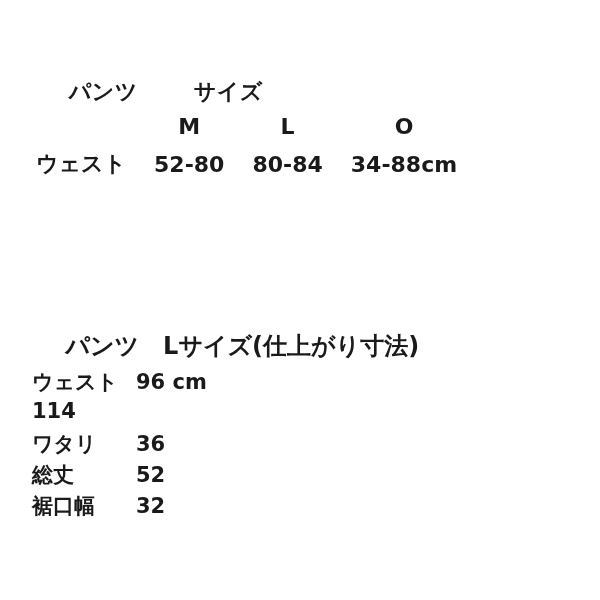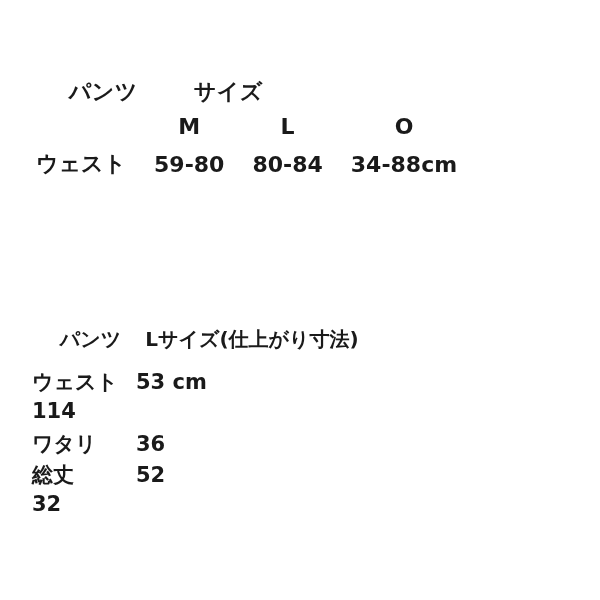--- a/index.html
+++ b/index.html
@@ -58,21 +58,21 @@
   .size-table td.val {
     padding-left: 14px;
     padding-right: 14px;
   }
 
   
   .section2-title {
     position: absolute;
     left: 32px;
     top: 302px;
-    font-size: 20px;
+    font-size: 24px;
     font-weight: bold;
     white-space: pre;
   }
   .section2-title .gap { display: inline-block; width: 24px; }
 
   .spec-list {
     position: absolute;
     left: 32px;
     top: 368px;
     font-size: 21px;
@@ -104,45 +104,46 @@
   <table class="size-table">
     <tbody>
         <tr>
       <td class="rowhead colhead"></td>
       <td class="val colhead">M</td>
       <td class="val colhead">L</td>
       <td class="val colhead">O</td>
     </tr>
     <tr>
       <td class="rowhead">ウェスト</td>
-      <td class="val">59-80</td>
+      <td class="val">52-80</td>
       <td class="val">80-84</td>
       <td class="val">34-88cm</td>
     </tr>
   </tbody>
     </table>
 
   <div class="section2-title">
     <span>パンツ</span><span class="gap"></span><span>Lサイズ(仕上がり寸法)</span>
   </div>
 
   <div class="spec-list">
     <div class="spec-row">
       <span class="spec-label">ウェスト</span>
-      <span class="spec-value">53 cm</span>
+      <span class="spec-value">96 cm</span>
     </div>
     <div class="spec-row">
       <span class="spec-value">114</span>
     </div>
     <div class="spec-row">
       <span class="spec-label">ワタリ</span>
       <span class="spec-value">36</span>
     </div>
     <div class="spec-row">
       <span class="spec-label">総丈</span>
       <span class="spec-value">52</span>
     </div>
     <div class="spec-row">
+      <span class="spec-label">裾口幅</span>
       <span class="spec-value">32</span>
     </div>
   </div>
 
 </div>
 
 </body></html>

